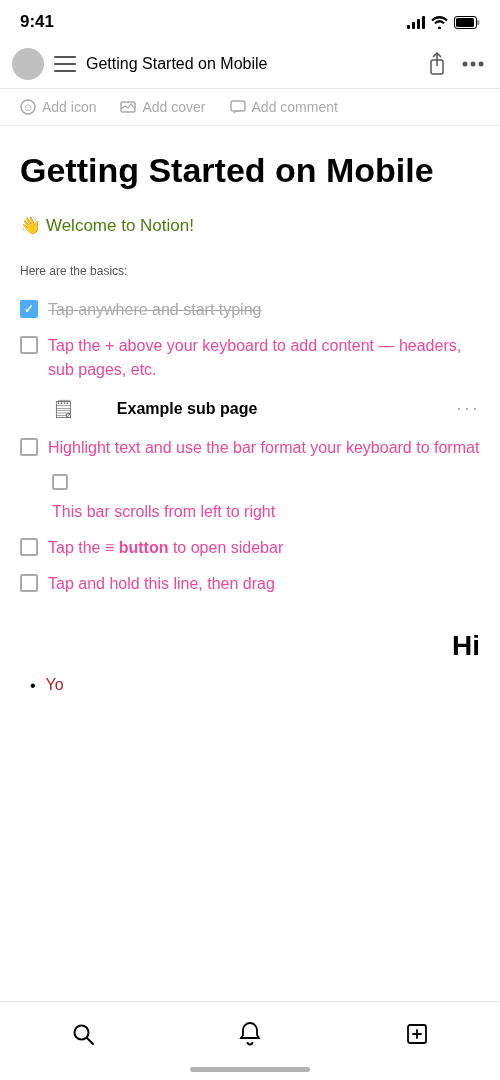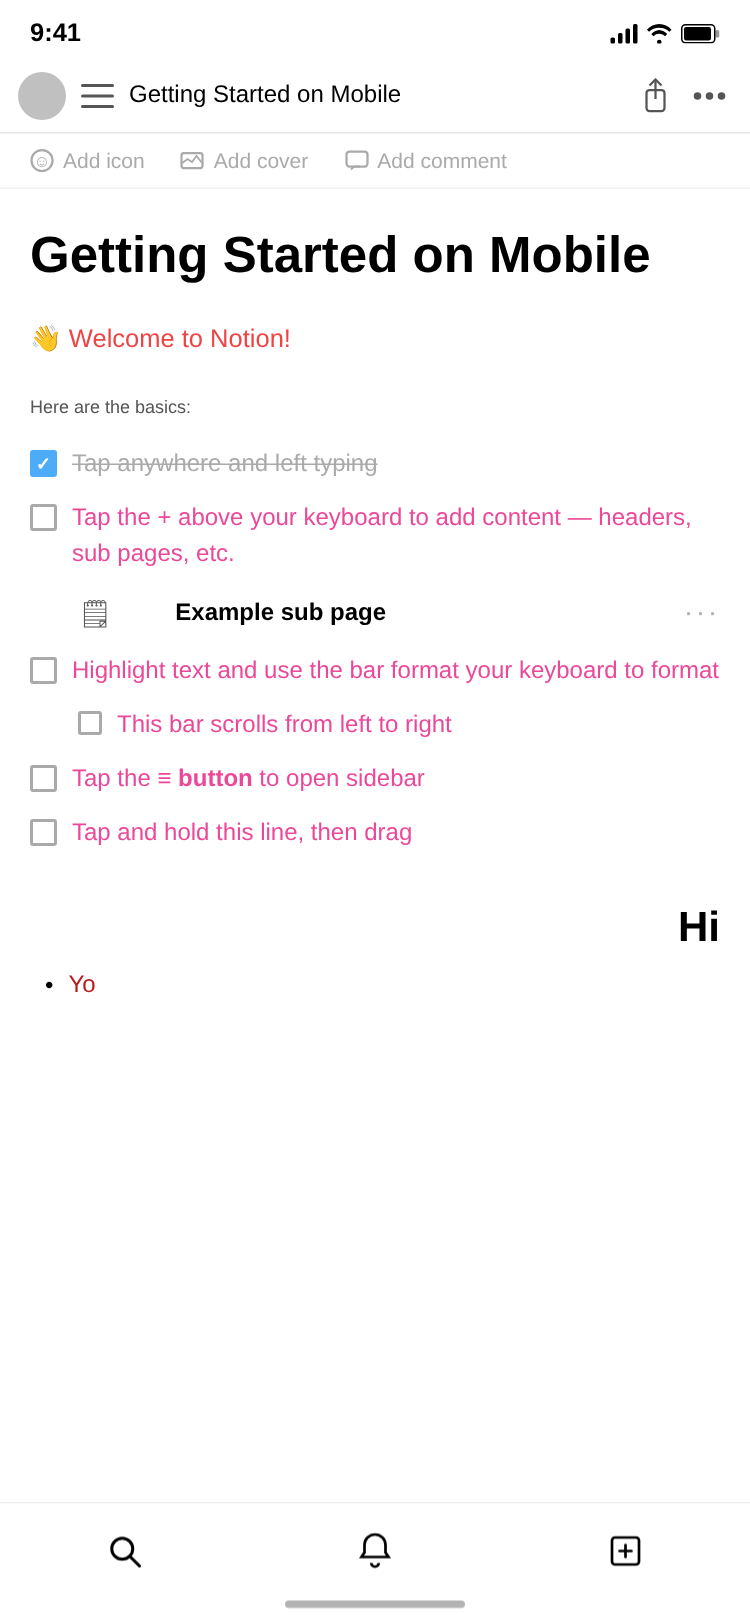--- a/index.html
+++ b/index.html
@@ -115,21 +115,21 @@
     }
     .page-title {
       font-size: 34px;
       font-weight: 800;
       color: #000;
       line-height: 1.2;
       margin-bottom: 24px;
     }
     .welcome-line {
       font-size: 17px;
-      color: #ef4444;
+      color: #4d7c0f;
       margin-bottom: 28px;
     }
     .basics-header {
       font-size: 12px;
       color: #555;
       margin-bottom: 14px;
     }
 
     
     .checklist {
@@ -205,20 +205,21 @@
       cursor: pointer;
       letter-spacing: 2px;
     }
 
     
     .nested-check {
       display: flex;
       align-items: flex-start;
       gap: 10px;
       padding: 6px 0 6px 32px;
+      flex-direction: column;
     }
     .nested-checkbox {
       width: 16px;
       height: 16px;
       border: 2px solid #aaa;
       border-radius: 2px;
       flex-shrink: 0;
       margin-top: 2px;
     }
 
@@ -363,21 +364,21 @@
   <div class="welcome-line">
     <span>👋</span>&nbsp;<span>Welcome to Notion!</span>
   </div>
 
   <div class="basics-header">Here are the basics:</div>
 
   <div class="checklist">
 
     <div class="check-item">
       <div class="checkbox checked"></div>
-      <span class="check-text done">Tap anywhere and left typing</span>
+      <span class="check-text done">Tap anywhere and start typing</span>
     </div>
 
     <div class="check-item">
       <div class="checkbox"></div>
       <span class="check-text">Tap the + above your keyboard to add content — headers, sub pages, etc.</span>
     </div>
 
     <div class="subpage-item">
       <div class="subpage-left">
         <span class="subpage-icon">🗒</span>

